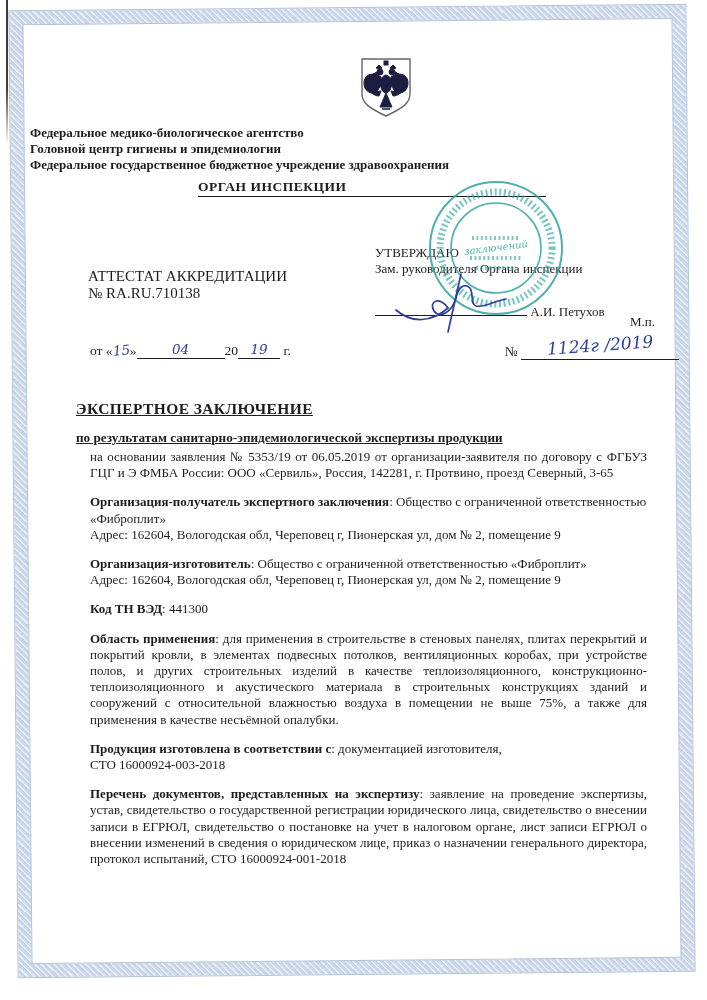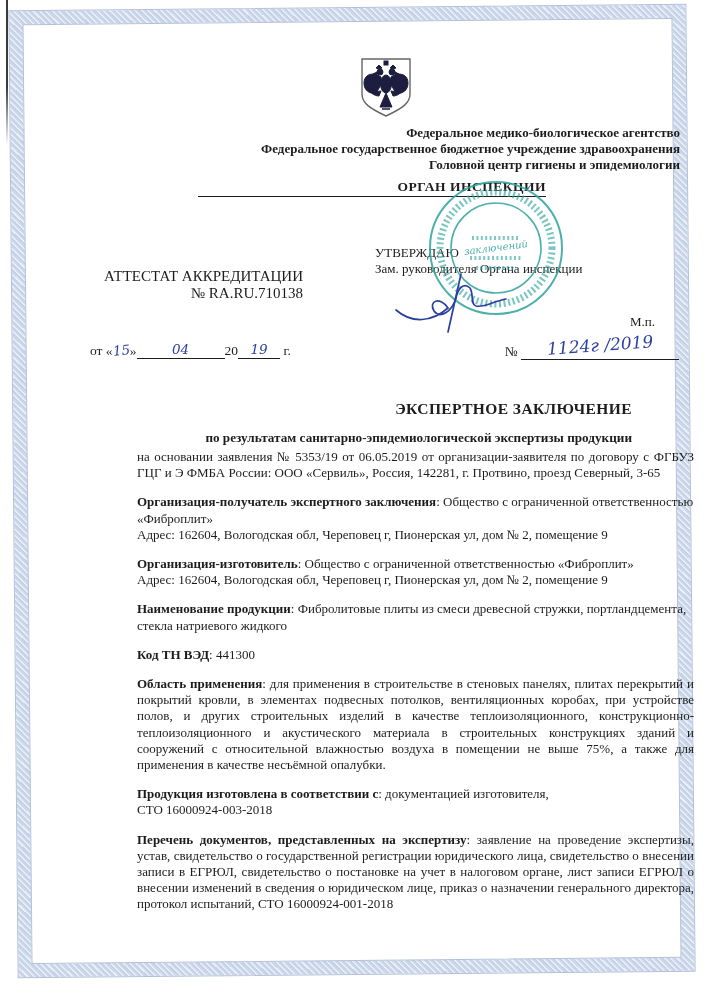--- a/index.html
+++ b/index.html
@@ -18,21 +18,21 @@
       linear-gradient(#ffffff 0 0) padding-box,
       repeating-linear-gradient(45deg,#c3d2e6 0 1.5px,#e9eef6 1.5px 3px,#cdd9ea 3px 4.5px) border-box;
     outline:1px solid #b3c2d8;
     box-sizing:border-box;
   }
   .frame::after{content:"";position:absolute;inset:0;border:1px solid #b3c2d8;}
   .scan-artifact{position:absolute;left:6px;top:0;width:2px;height:145px;
     background:linear-gradient(#3a3a3a 60%,transparent);}
 
   .abs{position:absolute;}
-  .center{text-align:right;}
+  .center{text-align:left;}
   .b{font-weight:bold;}
   .doc-text{font-size:13px;line-height:16.2px;}
 
   .header-org{left:30px;top:125px;width:650px;font-size:13px;line-height:16px;font-weight:bold;}
   .inspection{left:198px;top:179px;width:348px;font-size:13.5px;font-weight:bold;
     border-bottom:1.5px solid #1c1c1c;padding-bottom:1px;letter-spacing:.5px;}
   .addr{left:110px;top:199px;width:510px;font-size:13px;line-height:17px;}
 
   .accred{left:88px;top:268px;width:215px;font-size:15px;line-height:17px;}
   .approval{left:375px;top:245px;width:252px;font-size:13px;line-height:16px;text-align:left;}
@@ -47,25 +47,25 @@
   .hw{font-family:"DejaVu Serif", serif;font-style:italic;color:#2c3f9f;}
   .dateline{left:90px;top:341px;width:560px;font-size:13.5px;}
   .u-seg{display:inline-block;border-bottom:1px solid #1c1c1c;text-align:center;height:17px;vertical-align:bottom;}
   .month-seg{width:88px;}
   .year-seg{width:42px;}
   .num-group{position:absolute;left:415px;top:-6px;white-space:nowrap;}
   .num-seg{width:158px;height:24px;}
   .hw-num{font-size:17px;display:inline-block;transform:rotate(-4deg);}
   .hw-day{display:inline-block;transform:rotate(-6deg);}
 
-  .title-block{left:76px;top:400px;width:556px;}
+  .title-block{left:76px;top:400px;width:556px;text-decoration:underline;}
   .title-main{font-size:15.5px;font-weight:bold;letter-spacing:.4px;}
   .title-sub{font-size:13.2px;font-weight:bold;margin-top:12px;}
 
-  .body-flow{left:90px;top:449px;width:557px;margin-left:47px;}
+  .body-flow{left:90px;top:449px;width:557px;}
   .para{margin:0 0 13px 0;}
   .j{text-align:justify;}
   .addr2{display:block;}
 </style>
 </head>
 <body>
 
 <div class="page">
 
   <div class="frame"></div>
@@ -85,35 +85,39 @@
       <path d="M34 21 C43 15 51 19 51 27 C51 34 46 38 40 37 C37 35 35 31 34 27 Z"></path>
       <path d="M10 30 C12 36 17 40 22 40 L24 35 C19 36 14 34 10 30 Z"></path>
       <path d="M48 30 C46 36 41 40 36 40 L34 35 C39 36 44 34 48 30 Z"></path>
       <path d="M29 37 L23 51 H35 Z"></path>
       <path d="M24 50 h10 M25 53 h8" stroke-width="1.3" fill="none"></path>
     </g>
   </svg>
 
   <div class="abs header-org center">
     <div>Федеральное медико-биологическое агентство</div>
+    <div>Головной центр гигиены и эпидемиологии</div>
     <div>Федеральное государственное бюджетное учреждение здравоохранения</div>
-    <div>Головной центр гигиены и эпидемиологии</div>
   </div>
 
   <div class="abs inspection center">ОРГАН ИНСПЕКЦИИ</div>
 
 
   <div class="abs accred center">
     <div>АТТЕСТАТ АККРЕДИТАЦИИ</div>
     <div>№ RA.RU.710138</div>
   </div>
 
   <div class="abs approval">
     <div class="row1">УТВЕРЖДАЮ</div>
     <div>Зам. руководителя Органа инспекции</div>
+    <div class="sig-row">
+      <span class="sig-line"></span>
+      <span>А.И. Петухов</span>
+    </div>
   </div>
   <div class="abs mp">М.п.</div>
 
   <svg class="abs stamp" viewBox="0 0 144 144">
     <g stroke="#2fa39e" fill="none">
       <circle cx="72" cy="72" r="66" stroke-width="2"></circle>
       <circle cx="72" cy="72" r="45" stroke-width="1.6"></circle>
       <circle cx="72" cy="72" r="56" stroke-width="7" stroke-dasharray="2 2.6" opacity="0.75"></circle>
       <path d="M48 62 h48 M46 82 h52 M52 92 h40" stroke-width="4" stroke-dasharray="2 2.4" opacity="0.7"></path>
     </g>
@@ -149,23 +153,20 @@
     <p class="para">
       <span class="b">Организация-получатель экспертного заключения</span><span>: Общество с ограниченной ответственностью «Фиброплит»</span>
       <span class="addr2">Адрес: 162604, Вологодская обл, Череповец г, Пионерская ул, дом № 2, помещение 9</span>
     </p>
 
     <p class="para">
       <span class="b">Организация-изготовитель</span><span>: Общество с ограниченной ответственностью «Фиброплит»</span>
       <span class="addr2">Адрес: 162604, Вологодская обл, Череповец г, Пионерская ул, дом № 2, помещение 9</span>
     </p>
 
-    <p class="para">
-      <span class="b">Наименование продукции</span><span>: Фибролитовые плиты из смеси древесной стружки, портландцемента, стекла натриевого жидкого</span>
-    </p>
 
     <p class="para">
       <span class="b">Код ТН ВЭД</span><span>: 441300</span>
     </p>
 
     <p class="para j">
       <span class="b">Область применения</span><span>: для применения в строительстве  в стеновых панелях, плитах перекрытий и покрытий кровли, в элементах подвесных потолков, вентиляционных коробах, при устройстве полов, и других строительных изделий в качестве теплоизоляционного, конструкционно-теплоизоляционного и акустического материала в строительных конструкциях зданий и сооружений с относительной влажностью воздуха в помещении не выше 75%, а также для применения в качестве несъёмной опалубки.</span>
     </p>
 
     <p class="para">

